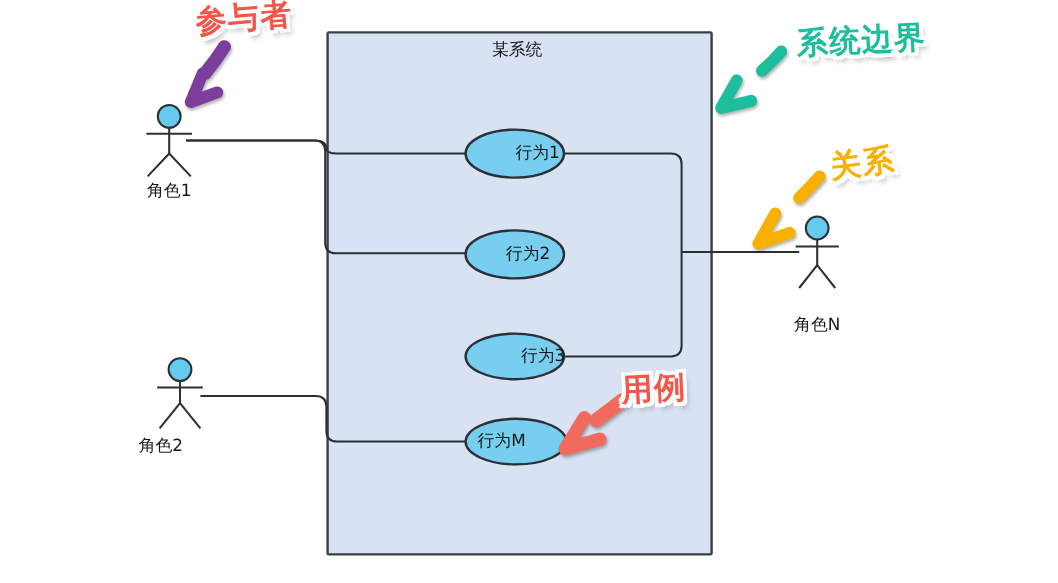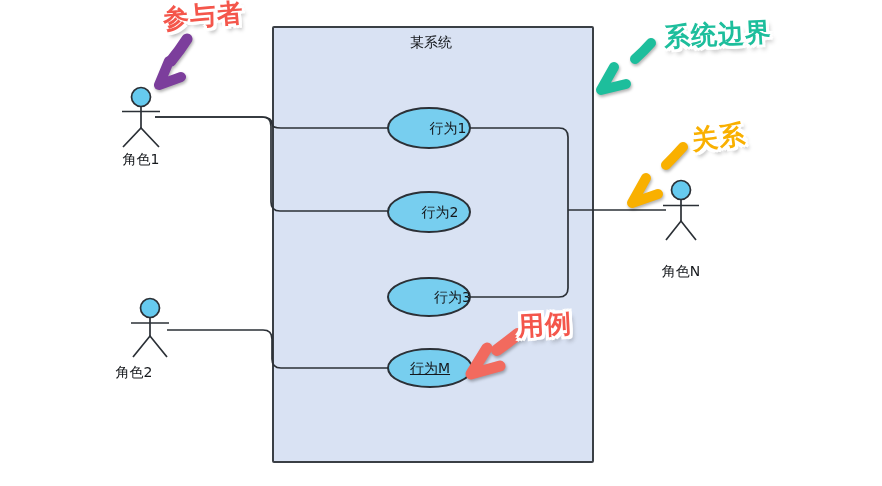--- a/index.html
+++ b/index.html
@@ -88,21 +88,21 @@
       <path stroke-width="12" d="M518,334 Q508,342 497,350" stroke="#f26a5e"></path>
       <path stroke-width="11" d="M487,348 L471,374 L500,366" stroke="#f26a5e"></path>
     </g>
   </svg>
 
   <div class="dlabel" style="left:272px;top:33px;width:318px;">某系统</div>
 
   <div class="dlabel" style="left:387px;top:119px;width:84px;margin-left:19px;">行为1</div>
   <div class="dlabel" style="left:387px;top:203px;width:106px;">行为2</div>
   <div class="dlabel" style="left:387px;top:288px;width:84px;text-align:right;">行为3</div>
-  <div class="dlabel" style="left:388px;top:359px;width:84px;text-decoration:underline;">行为M</div>
+  <div class="dlabel" style="left:376px;top:359px;width:84px;">行为M</div>
 
   <div class="dlabel" style="left:109px;top:150px;width:64px;">角色1</div>
   <div class="dlabel" style="left:102px;top:363px;width:64px;">角色2</div>
   <div class="dlabel" style="left:649px;top:262px;width:64px;">角色N</div>
 
   <div class="ann ann-red" style="left:163px;top:4px;transform:rotate(-5deg);">参与者</div>
   <div class="ann ann-teal" style="left:664px;top:22px;transform:rotate(-3deg);">系统边界</div>
   <div class="ann ann-yellow" style="left:692px;top:125px;transform:rotate(-7deg);">关系</div>
   <div class="ann ann-red" style="left:518px;top:311px;transform:rotate(-3deg);">用例</div>
 

